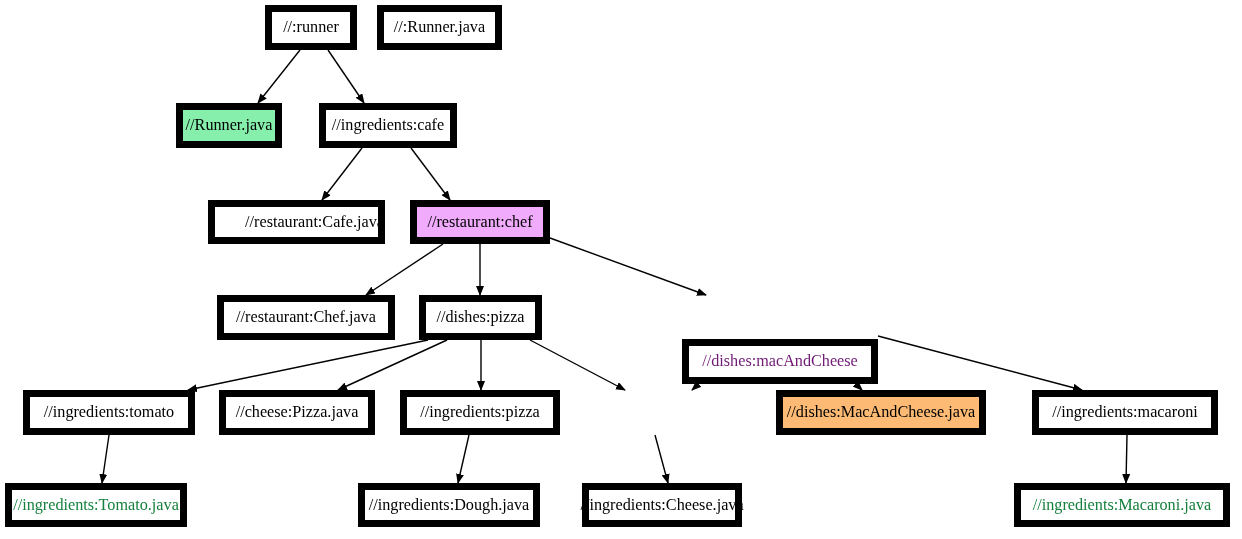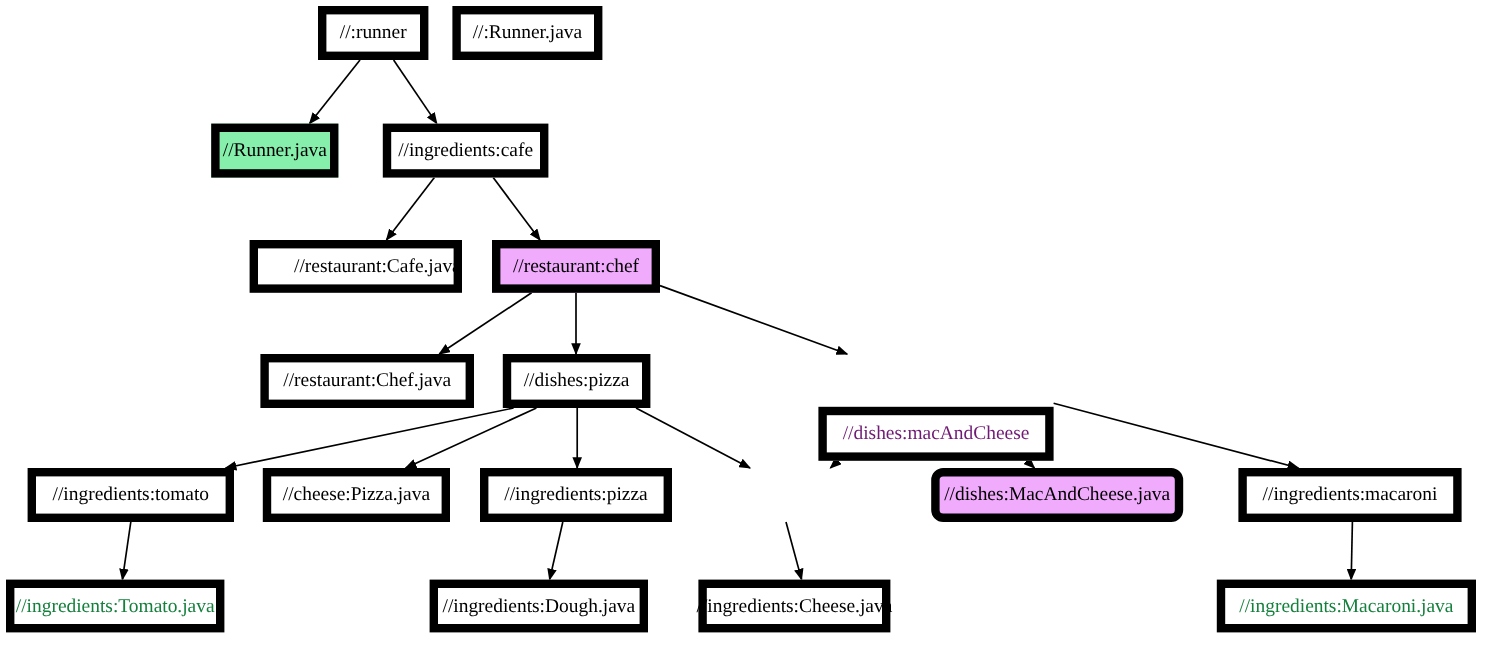--- a/index.html
+++ b/index.html
@@ -112,21 +112,21 @@
       </div>
       <div class="graph-node" style="left: 23px; top: 390px; width: 172px; height: 45px; border-color: rgb(0, 0, 0); background: rgb(255, 255, 255); color: rgb(0, 0, 0);">
         <span class="node-label">//ingredients:tomato</span>
       </div>
       <div class="graph-node" style="left: 219px; top: 390px; width: 156px; height: 45px; border-color: rgb(0, 0, 0); background: rgb(255, 255, 255); color: rgb(0, 0, 0);">
         <span class="node-label">//cheese:Pizza.java</span>
       </div>
       <div class="graph-node" style="left: 400px; top: 390px; width: 160px; height: 45px; border-color: rgb(0, 0, 0); background: rgb(255, 255, 255); color: rgb(0, 0, 0);">
         <span class="node-label">//ingredients:pizza</span>
       </div>
-      <div class="graph-node" style="left: 776px; top: 390px; width: 210px; height: 45px; border-color: rgb(0, 0, 0); background: #f0abfc; color: rgb(0, 0, 0); border-radius: 10px;">
+      <div class="graph-node" style="left: 776px; top: 390px; width: 210px; height: 45px; border-color: rgb(0, 0, 0); background: #fdba74; color: rgb(0, 0, 0);">
         <span class="node-label">//dishes:MacAndCheese.java</span>
       </div>
       <div class="graph-node" style="left: 1032px; top: 390px; width: 186px; height: 45px; border-color: rgb(0, 0, 0); background: rgb(255, 255, 255); color: rgb(0, 0, 0);">
         <span class="node-label">//ingredients:macaroni</span>
       </div>
       <div class="graph-node" style="left: 5px; top: 483px; width: 182px; height: 44px; border-color: rgb(0, 0, 0); background: rgb(255, 255, 255); color: #15803d;">
         <span class="node-label">//ingredients:Tomato.java</span>
       </div>
       <div class="graph-node" style="left: 358px; top: 483px; width: 182px; height: 44px; border-color: rgb(0, 0, 0); background: rgb(255, 255, 255); color: rgb(0, 0, 0);">
         <span class="node-label">//ingredients:Dough.java</span>

